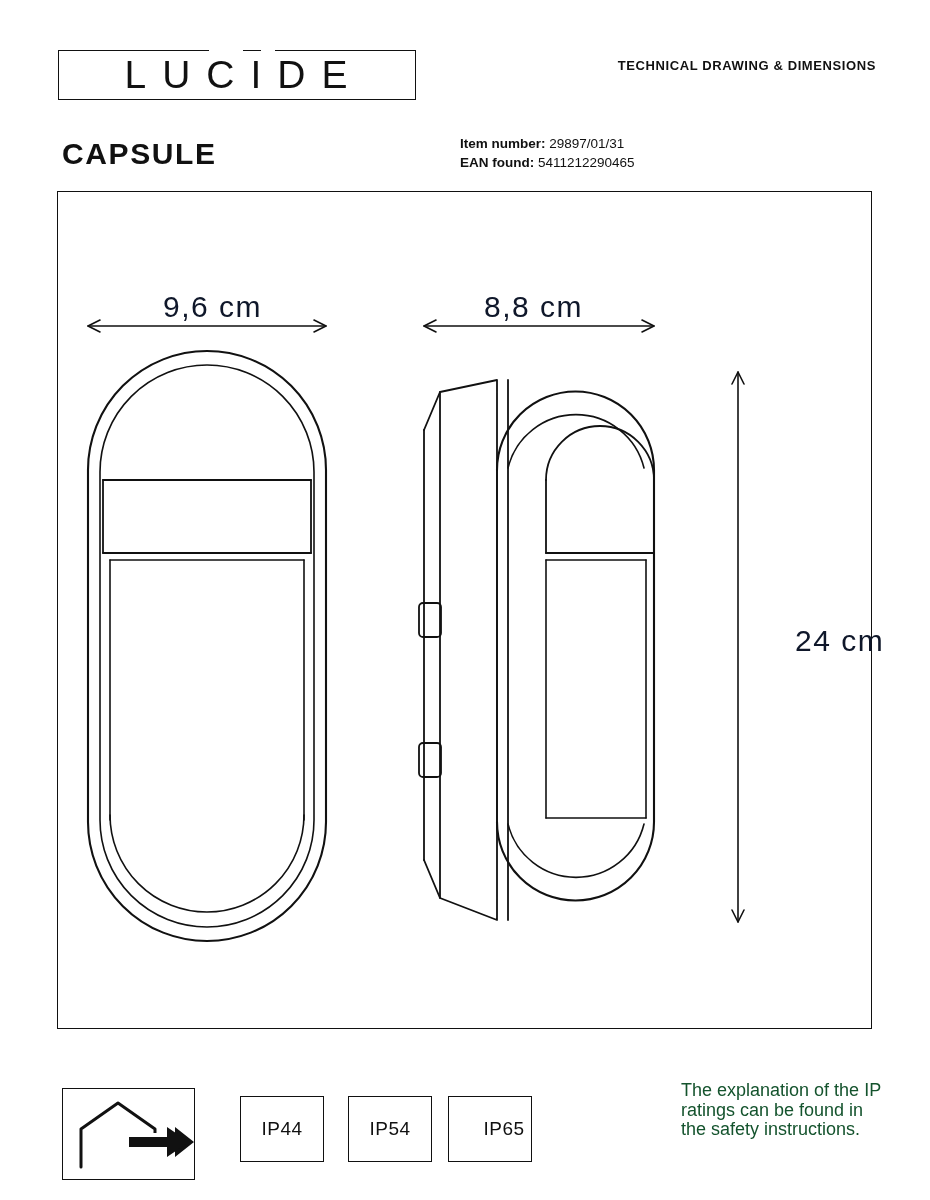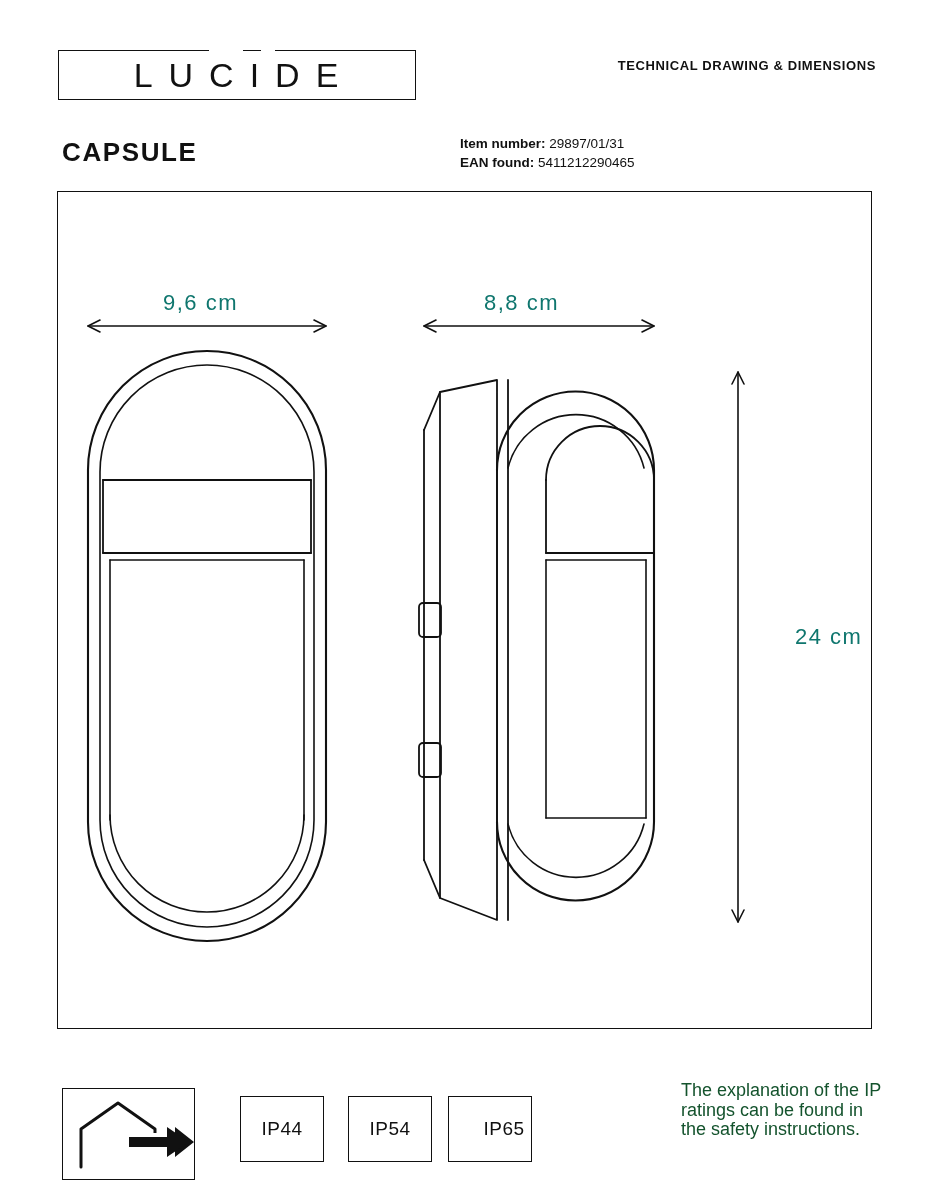--- a/index.html
+++ b/index.html
@@ -33,21 +33,21 @@
     box-sizing: border-box;
   }
   .logo-text {
     position: absolute;
     left: 0; top: 0;
     width: 100%;
     height: 100%;
     display: flex;
     align-items: center;
     justify-content: center;
-    font-size: 34px;
+    font-size: 39px;
     letter-spacing: 16px;
     font-weight: 400;
     padding-left: 14px;
     box-sizing: border-box;
     color: #111;
   }
   .logo-mask-left {
     position: absolute;
     left: 150px;
     top: -3px;
@@ -71,21 +71,21 @@
     font-weight: 600;
     letter-spacing: 0.6px;
     color: #111;
   }
 
   
   .product-title {
     position: absolute;
     left: 62px;
     top: 137px;
-    font-size: 26px;
+    font-size: 30px;
     font-weight: 700;
     letter-spacing: 1.6px;
     color: #111;
   }
   .item-info {
     position: absolute;
     left: 460px;
     top: 134px;
     font-size: 13.5px;
     line-height: 19px;
@@ -99,23 +99,23 @@
     left: 57px;
     top: 191px;
     width: 815px;
     height: 838px;
     border: 1.3px solid #111;
     box-sizing: border-box;
   }
 
   .dim-label {
     position: absolute;
-    font-size: 22px;
+    font-size: 30px;
     letter-spacing: 1.5px;
-    color: #0f766e;
+    color: #0f172a;
     white-space: nowrap;
   }
 
   
   .house-box {
     position: absolute;
     left: 62px;
     top: 1088px;
     width: 133px;
     height: 92px;

